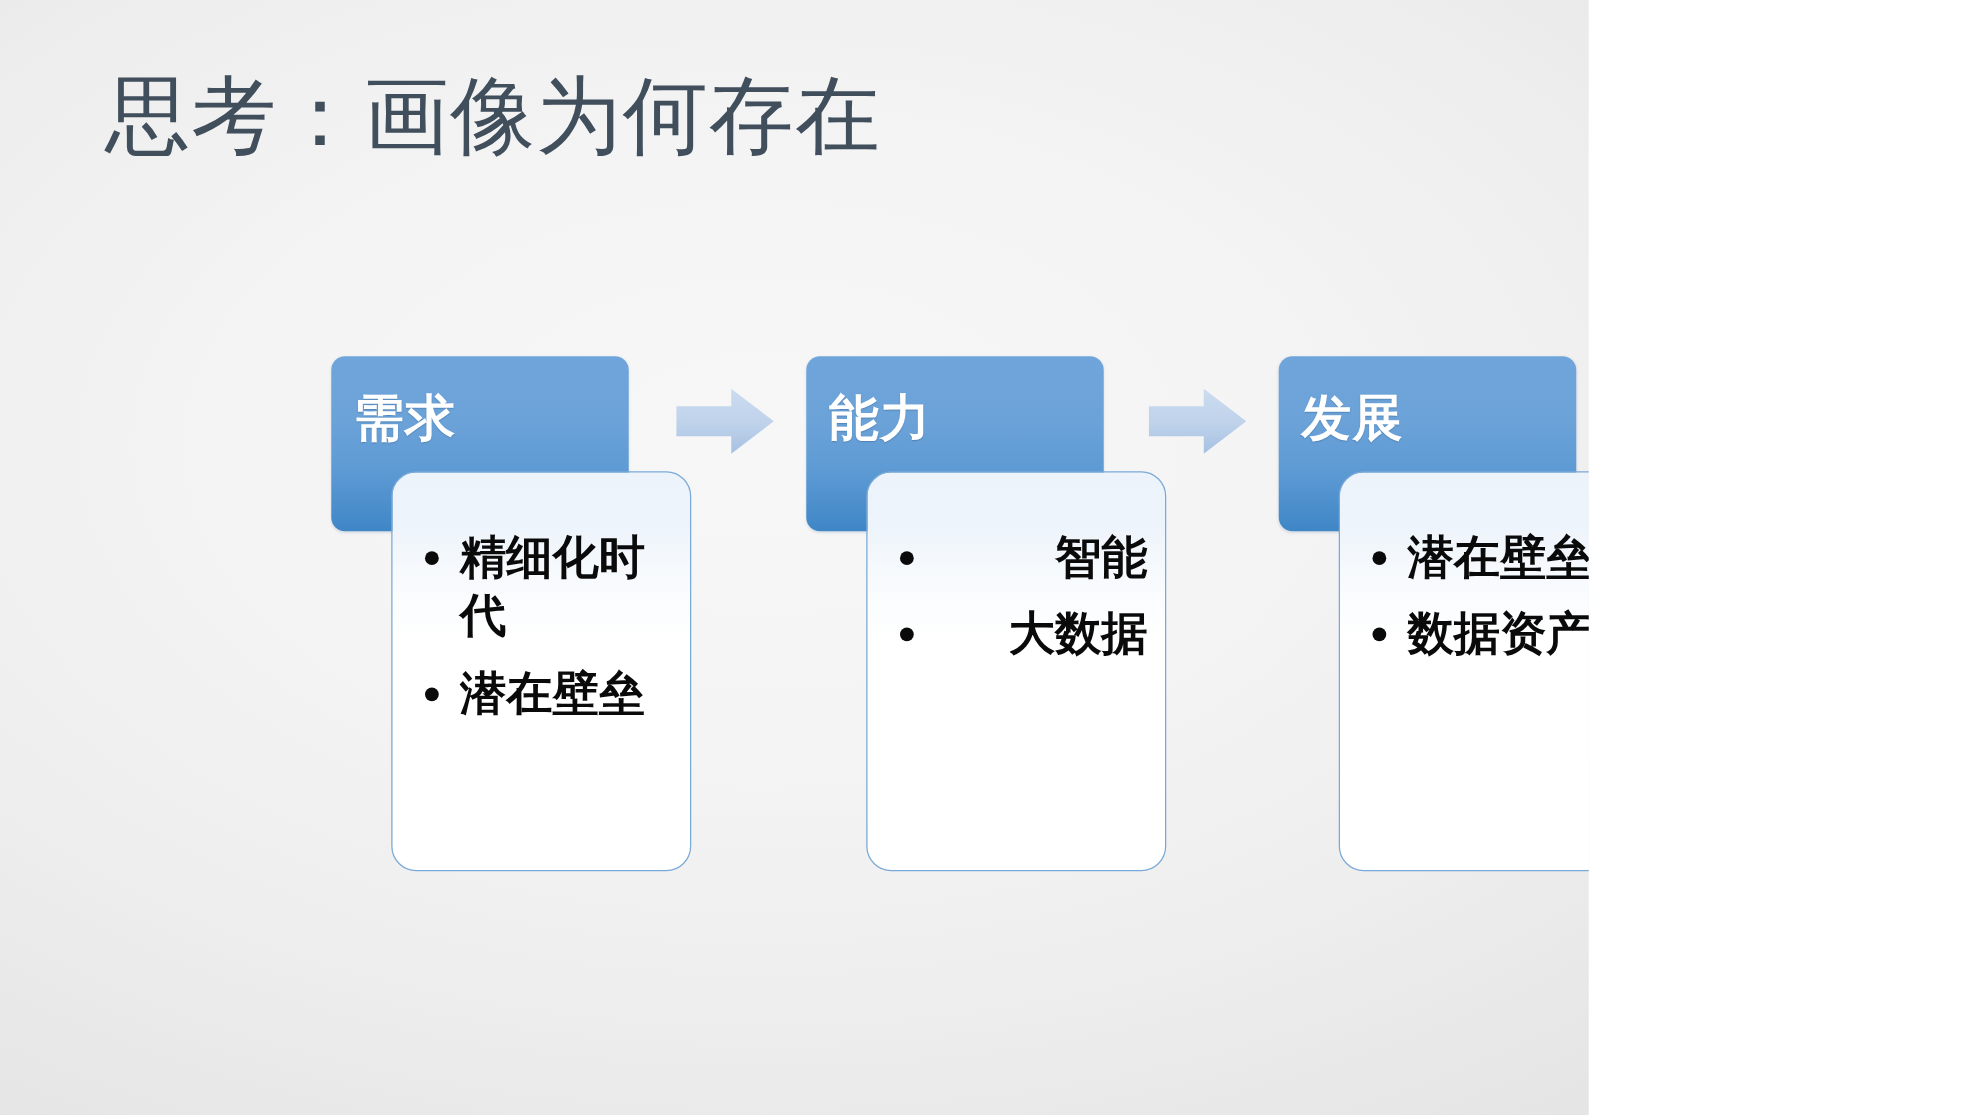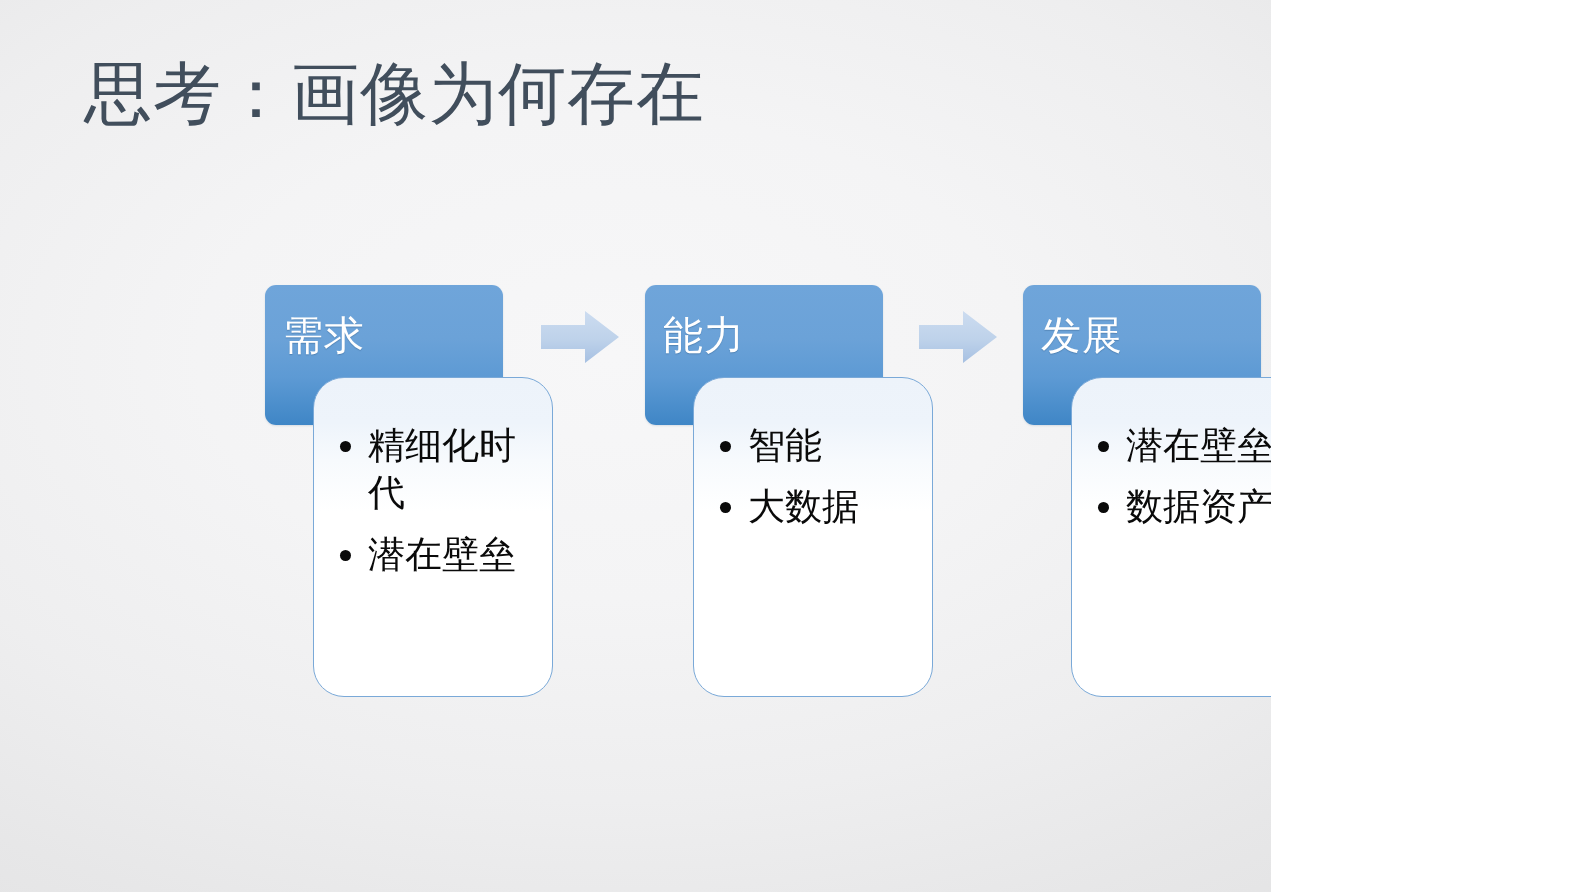--- a/index.html
+++ b/index.html
@@ -39,30 +39,31 @@
     white-space: nowrap;
   }
 
   
   .diagram {
     position: absolute;
     left: 0;
     top: 0;
     width: 1587px;
     height: 892px;
+    font-weight: bold;
   }
 
   .stage {
     position: absolute;
     top: 285px;
     width: 290px;
     height: 415px;
   }
   .stage-1 { left: 265px; }
-  .stage-2 { left: 645px; }
+  .stage-2 { left: 645px; text-align: right; }
   .stage-3 { left: 1023px; }
 
   
   .stage-head {
     position: absolute;
     left: 0;
     top: 0;
     width: 238px;
     height: 140px;
     border-radius: 11px;
@@ -81,21 +82,21 @@
     text-shadow: 0 1px 1px rgba(40, 80, 120, 0.35);
   }
 
   
   .stage-body {
     position: absolute;
     left: 48px;
     top: 92px;
     width: 240px;
     height: 320px;
-    border-radius: 31px;
+    border-radius: 20px;
     border: 1.4px solid #7aa9d8;
     background: linear-gradient(180deg,
         #edf3fa 0%,
         #eef4fb 14%,
         #f7fafd 26%,
         #ffffff 42%,
         #ffffff 100%);
     box-sizing: border-box;
     z-index: 2;
     overflow: hidden;

